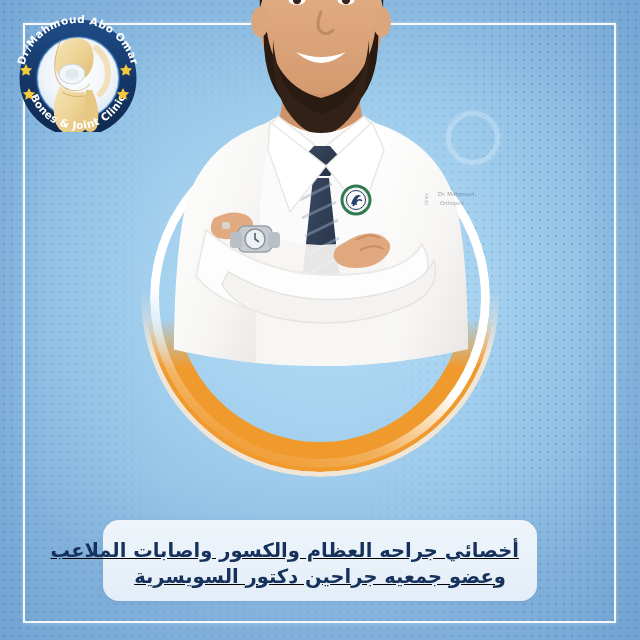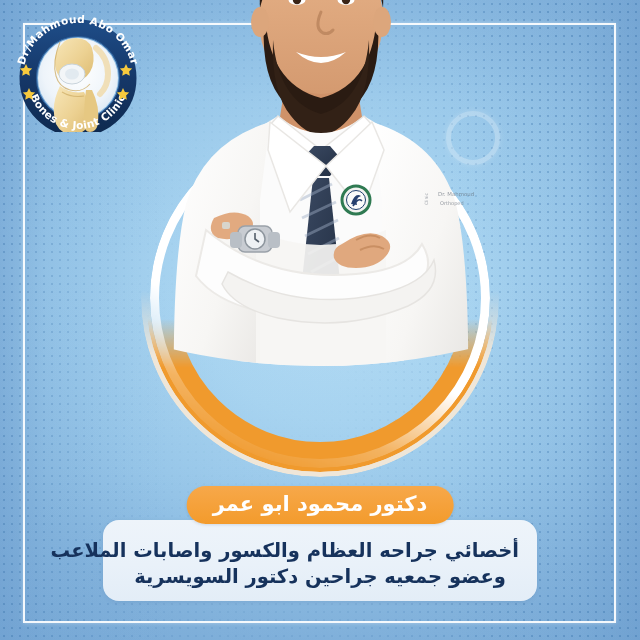--- a/index.html
+++ b/index.html
@@ -177,20 +177,21 @@
     transform: translateX(-50%);
     top: 520px;
     width: 434px;
     z-index: 45;
     background: linear-gradient(180deg, #eef4fa 0%, #e9f1f9 55%, #e3edf7 100%);
     border-radius: 16px;
     padding: 18px 18px 12px;
     box-sizing: border-box;
     text-align: center;
     box-shadow: 0 1px 4px rgba(60,95,140,0.13);
+    text-decoration: underline;
   }
   .subtitle-line {
     direction: rtl;
     color: #16325c;
     font-size: 19.5px;
     font-weight: bold;
     line-height: 1.32;
     white-space: nowrap;
   }
 </style>
@@ -368,20 +369,19 @@
     </text>
 
     <g fill="#f6c93d">
       <path d="M17 52 l1.9 3.9 4.3 .6 -3.1 3 .7 4.3 -3.8 -2 -3.8 2 .7 -4.3 -3.1 -3 4.3 -.6 Z"></path>
       <path d="M20 76 l1.9 3.9 4.3 .6 -3.1 3 .7 4.3 -3.8 -2 -3.8 2 .7 -4.3 -3.1 -3 4.3 -.6 Z"></path>
       <path d="M117 52 l1.9 3.9 4.3 .6 -3.1 3 .7 4.3 -3.8 -2 -3.8 2 .7 -4.3 -3.1 -3 4.3 -.6 Z"></path>
       <path d="M114 76 l1.9 3.9 4.3 .6 -3.1 3 .7 4.3 -3.8 -2 -3.8 2 .7 -4.3 -3.1 -3 4.3 -.6 Z"></path>
     </g>
   </svg>
 
-  <div class="name-badge">دكتور محمود ابو عمر</div>
 
   <div class="subtitle-panel">
     <div class="subtitle-line">أخصائي جراحه العظام والكسور واصابات الملاعب</div>
     <div class="subtitle-line">وعضو جمعيه جراحين دكتور السويسرية</div>
   </div>
 
 </div>
 
 </body></html>

